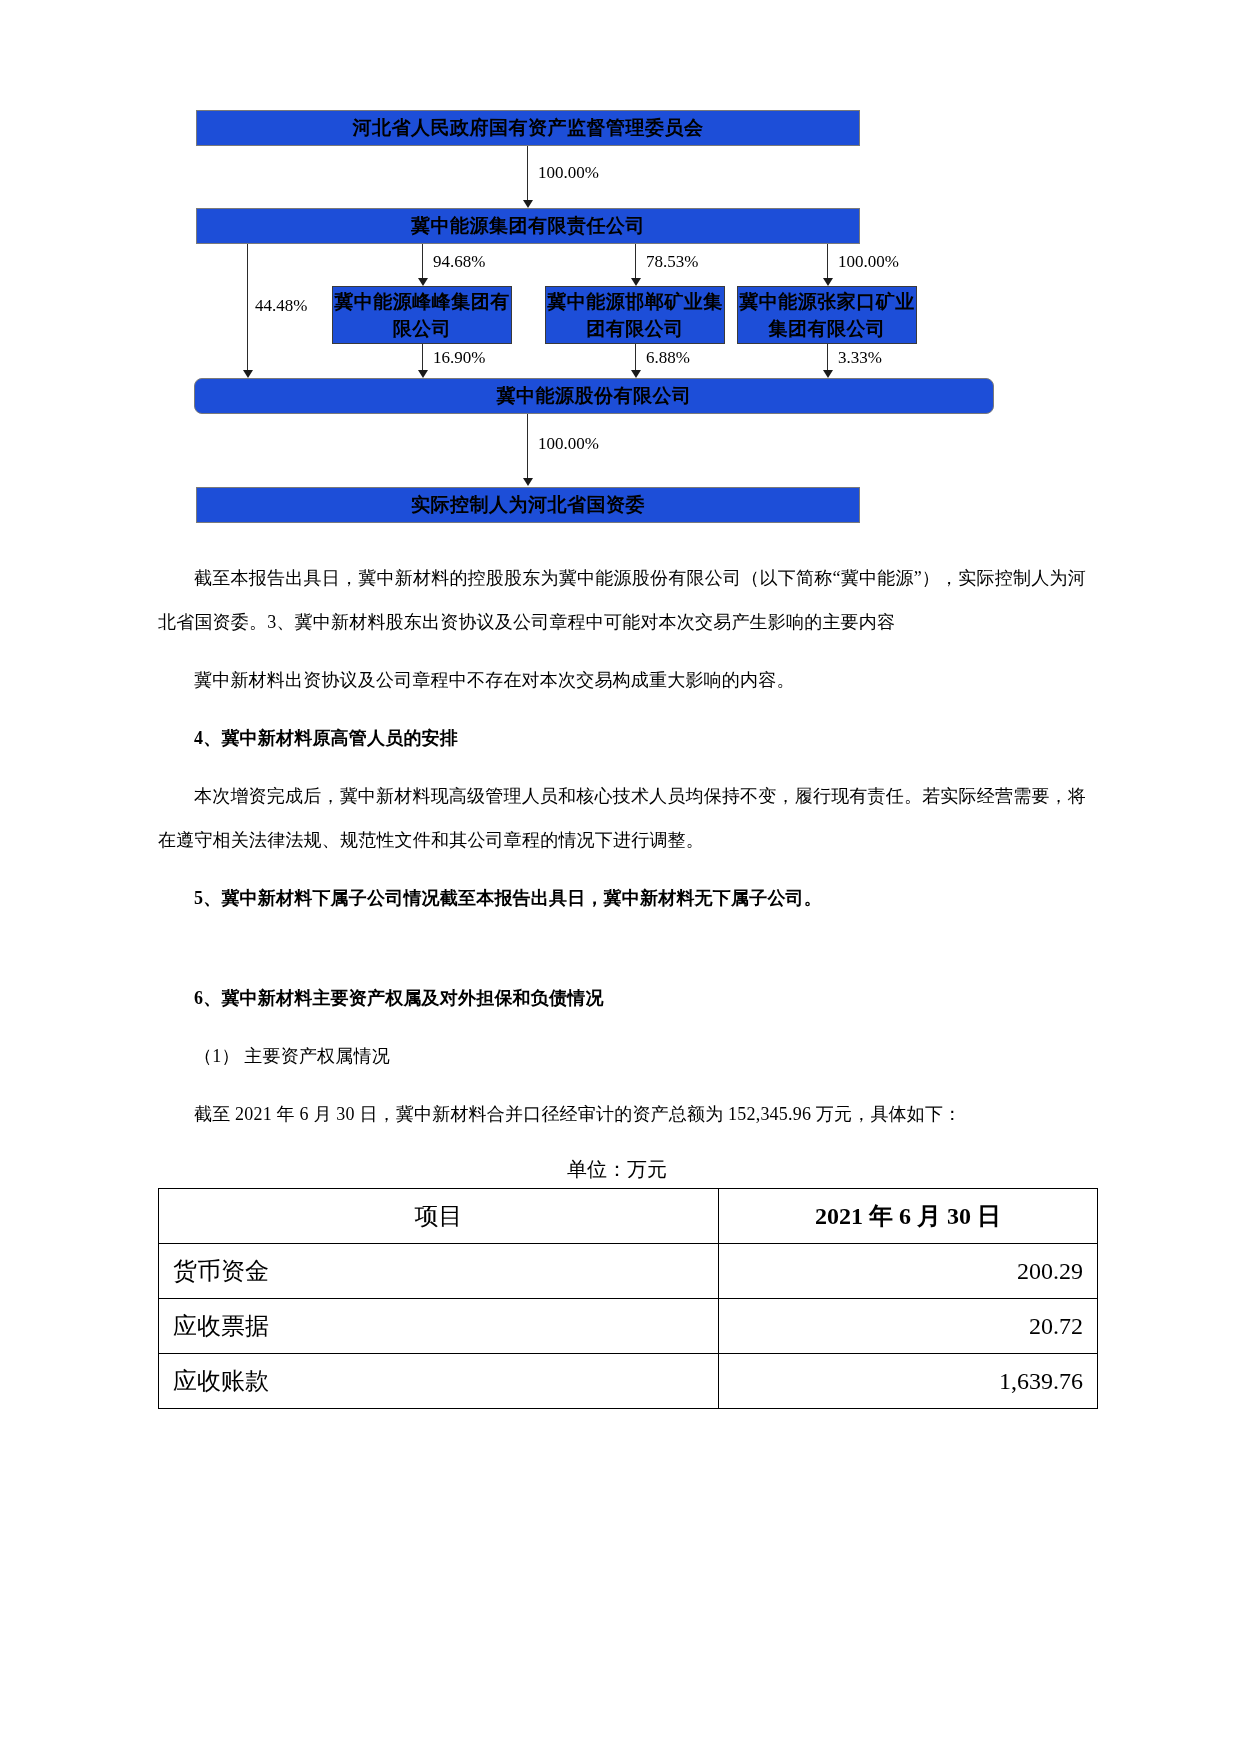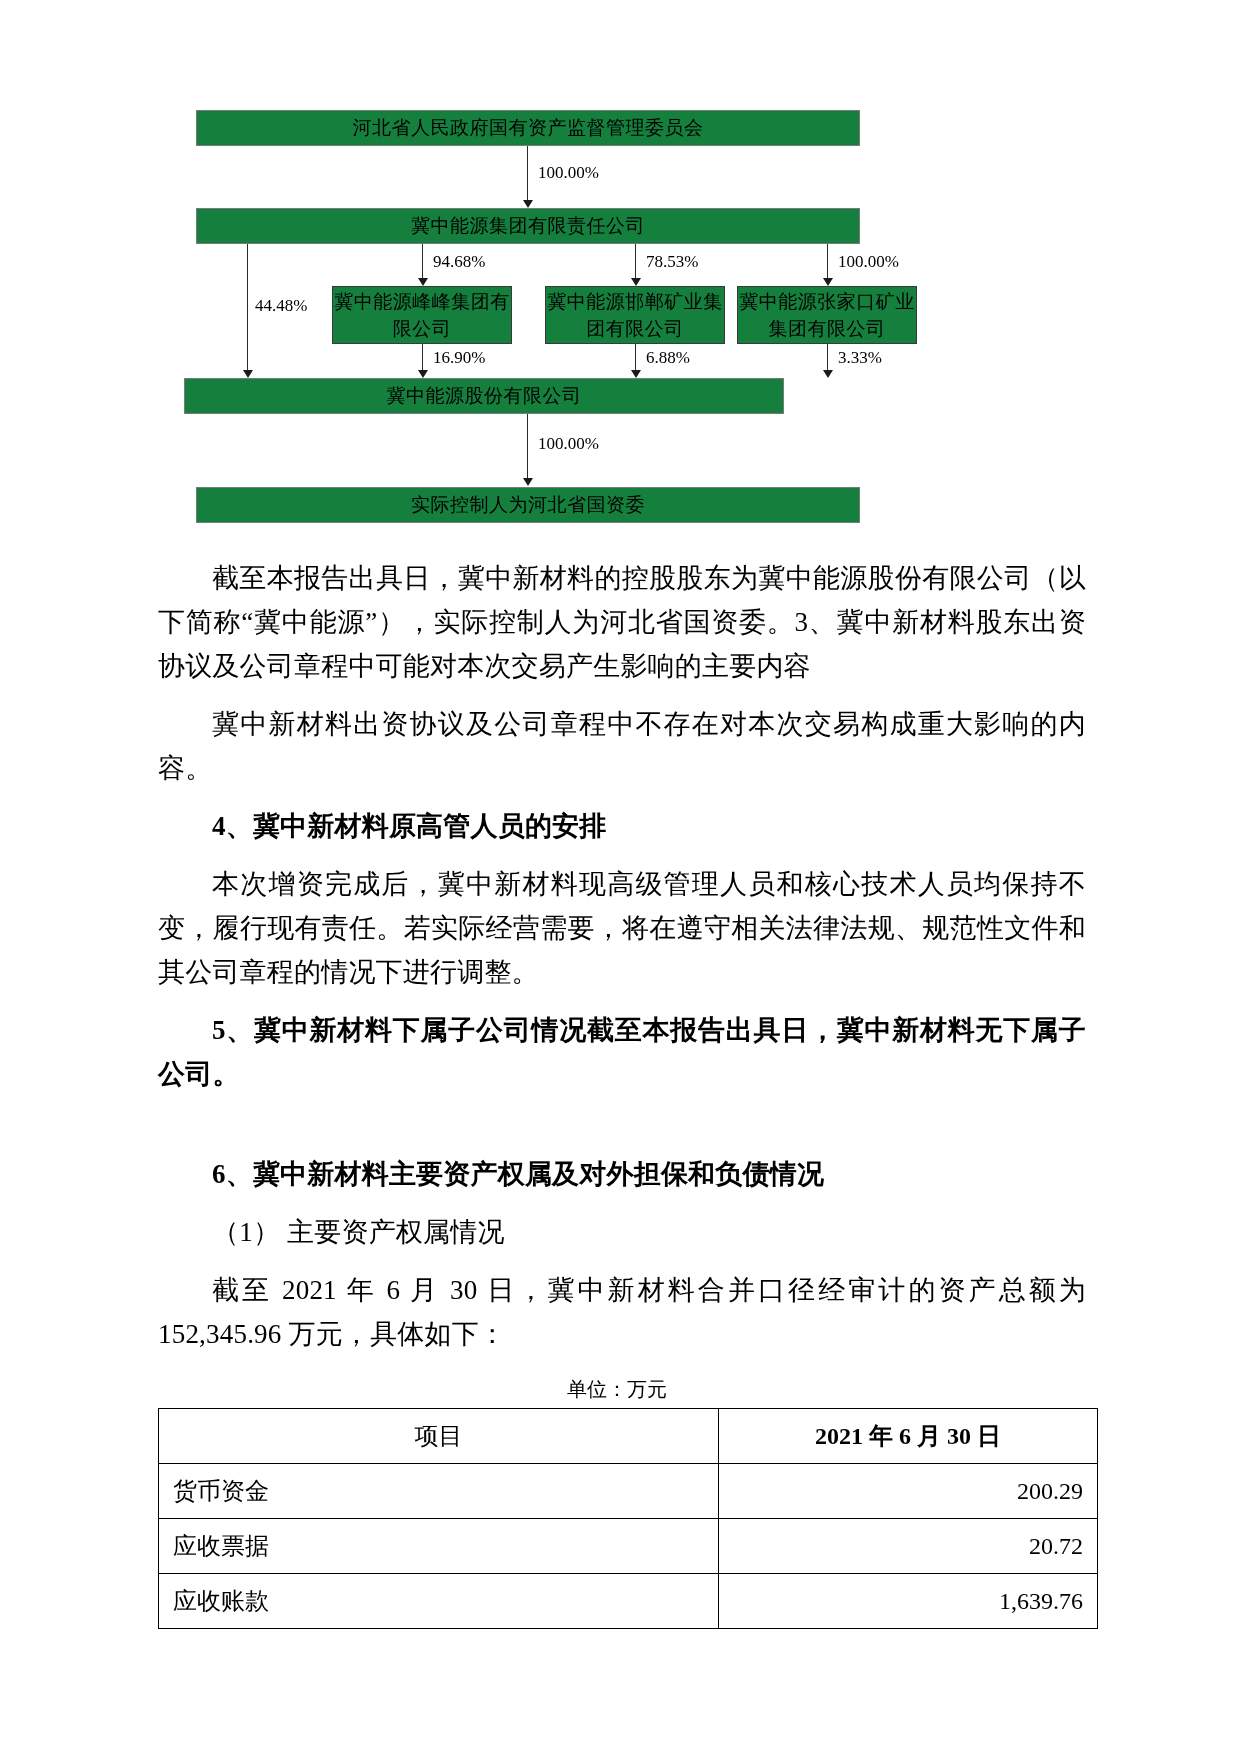--- a/index.html
+++ b/index.html
@@ -34,43 +34,44 @@
     position: absolute;
     border: 1px solid #7a7a7a;
     box-sizing: border-box;
     display: flex;
     align-items: center;
     justify-content: center;
     text-align: center;
     font-size: 19px;
     line-height: 26px;
     letter-spacing: 0.5px;
-    background: #15803d;
-    font-family: "Liberation Serif", "DejaVu Serif", serif;
+    background: #1d4ed8;
+    font-family: "Liberation Serif", "DejaVu Serif", serif;
+    font-weight: bold;
   }
   .node-l1 {
     left: 196px; top: 110px;
     width: 664px; height: 36px;
   }
   .node-l2 {
     left: 196px; top: 208px;
     width: 664px; height: 36px;
   }
   .node-sub {
     width: 180px; height: 58px;
     top: 286px;
     border: 1px solid #3a3a3a;
     line-height: 27px;
   }
   .node-sub-1 { left: 332px; }
   .node-sub-2 { left: 545px; text-align: center; }
   .node-sub-3 { left: 737px; }
   .node-l4 {
-    left: 184px; top: 378px;
-    width: 600px; height: 36px;
+    left: 194px; top: 378px;
+    width: 800px; height: 36px; border-radius: 8px;
   }
   .node-l5 {
     left: 196px; top: 487px;
     width: 664px; height: 36px;
   }
 
   
   .vline {
     position: absolute;
     width: 1px;
@@ -93,21 +94,21 @@
 
   
   .body-area {
     position: absolute;
     left: 158px;
     top: 556px;
     width: 940px;
   }
   p.para {
     margin: 0 12px 0 0;
-    font-size: 27px;
+    font-size: 18px;
     line-height: 44px;
     text-align: justify;
     text-justify: inter-ideograph;
     letter-spacing: 0.2px;
     font-family: "Liberation Serif", "DejaVu Serif", serif;
   }
   p.indent { text-indent: 2em; }
   p.bold { font-weight: bold; }
   .sp-sm { height: 14px; }
   .sp-lg { height: 56px; }

